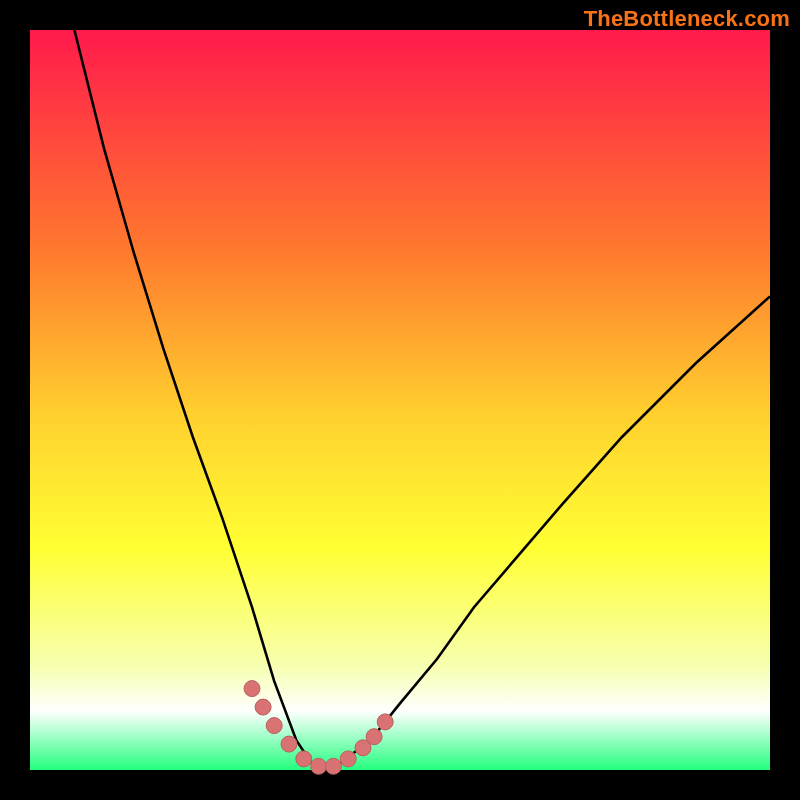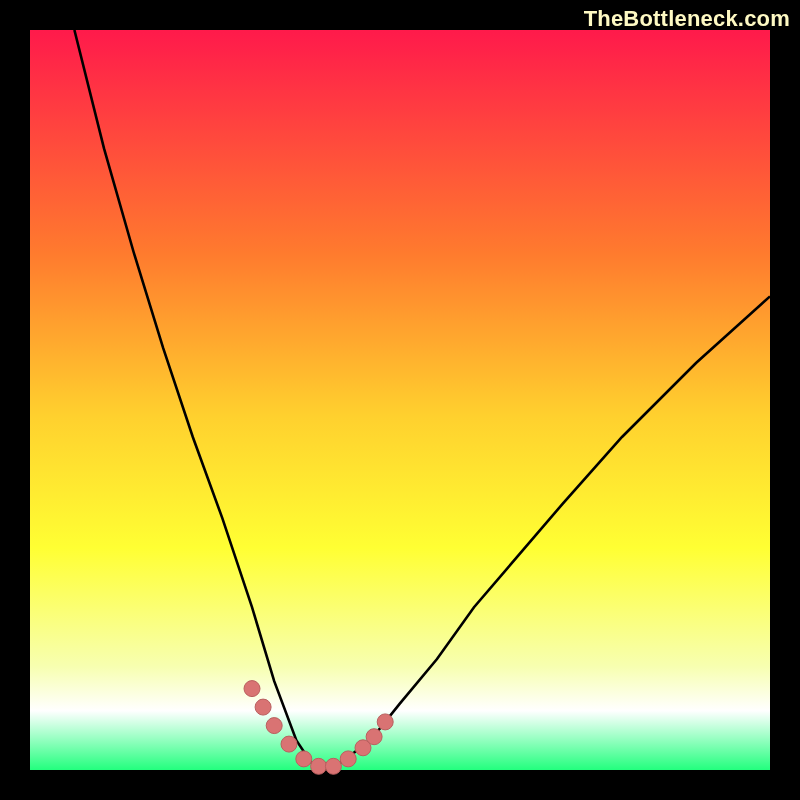--- a/index.html
+++ b/index.html
@@ -13,21 +13,21 @@
   .stage {
     position: relative;
     width: 800px;
     height: 800px;
     background: #000;
   }
   .watermark {
     position: absolute;
     top: 6px;
     right: 10px;
-    color: #fef9c3;
+    color: #f97316;
     font-size: 22px;
     font-weight: 600;
     letter-spacing: 0.2px;
     user-select: none;
   }
   svg {
     position: absolute;
     left: 0;
     top: 0;
   }

